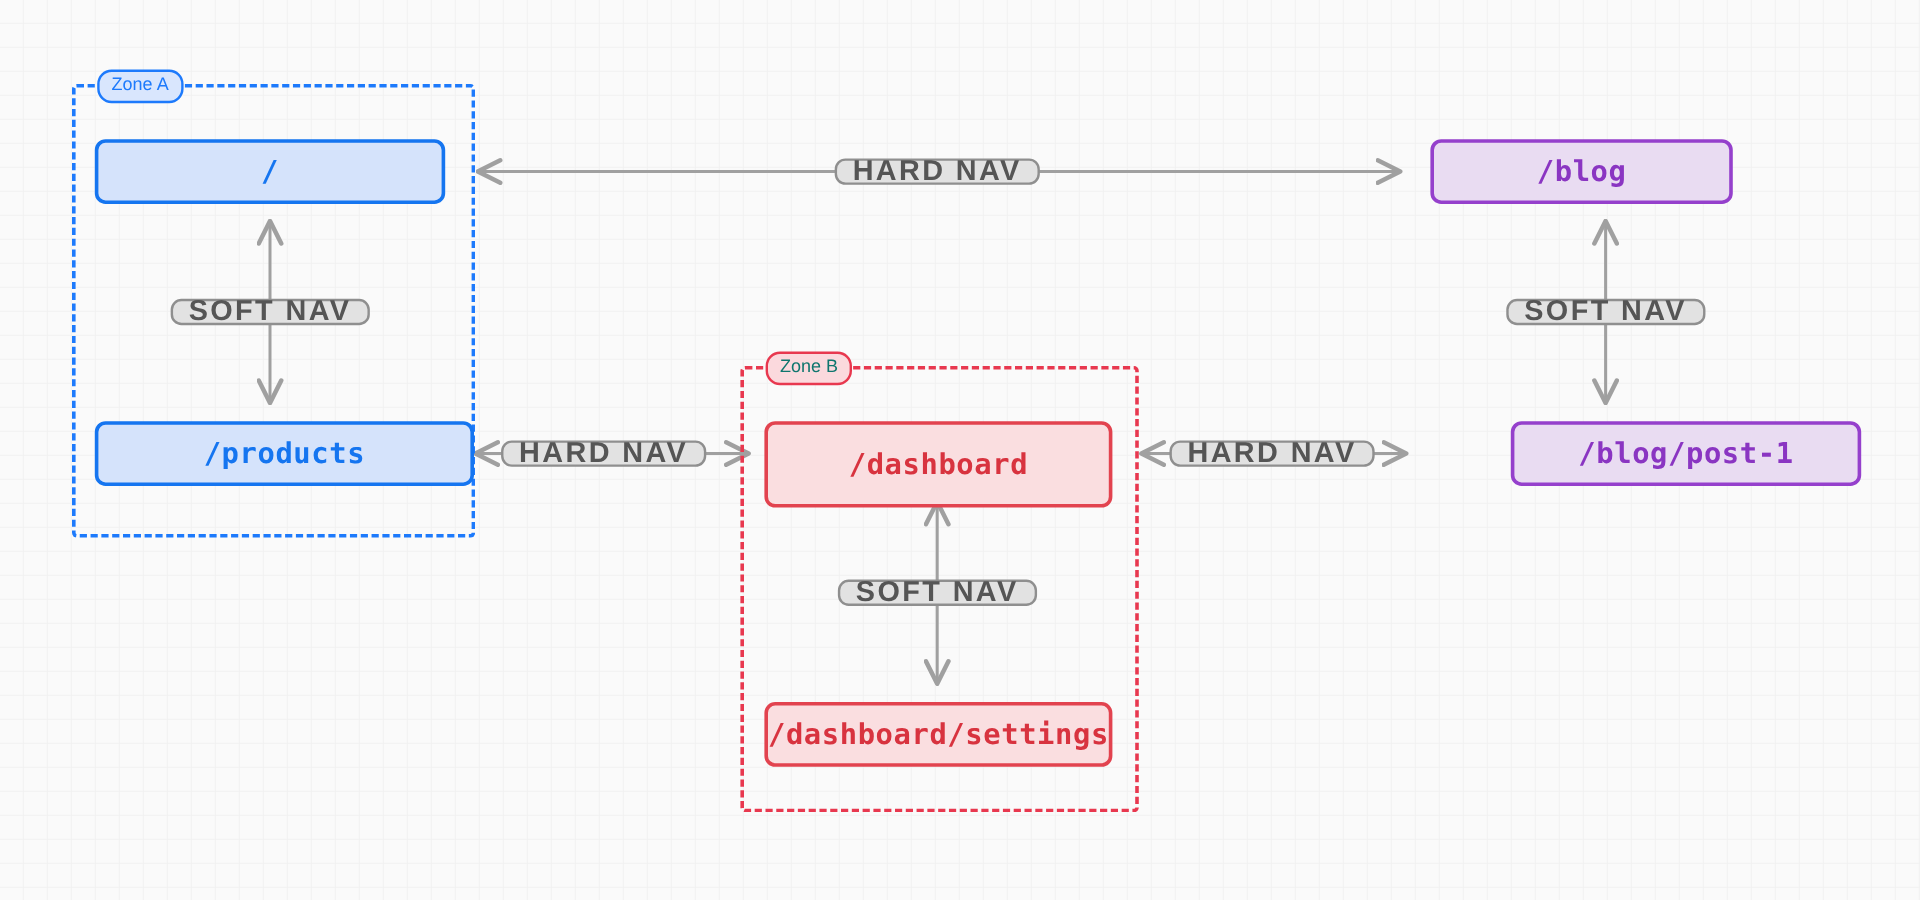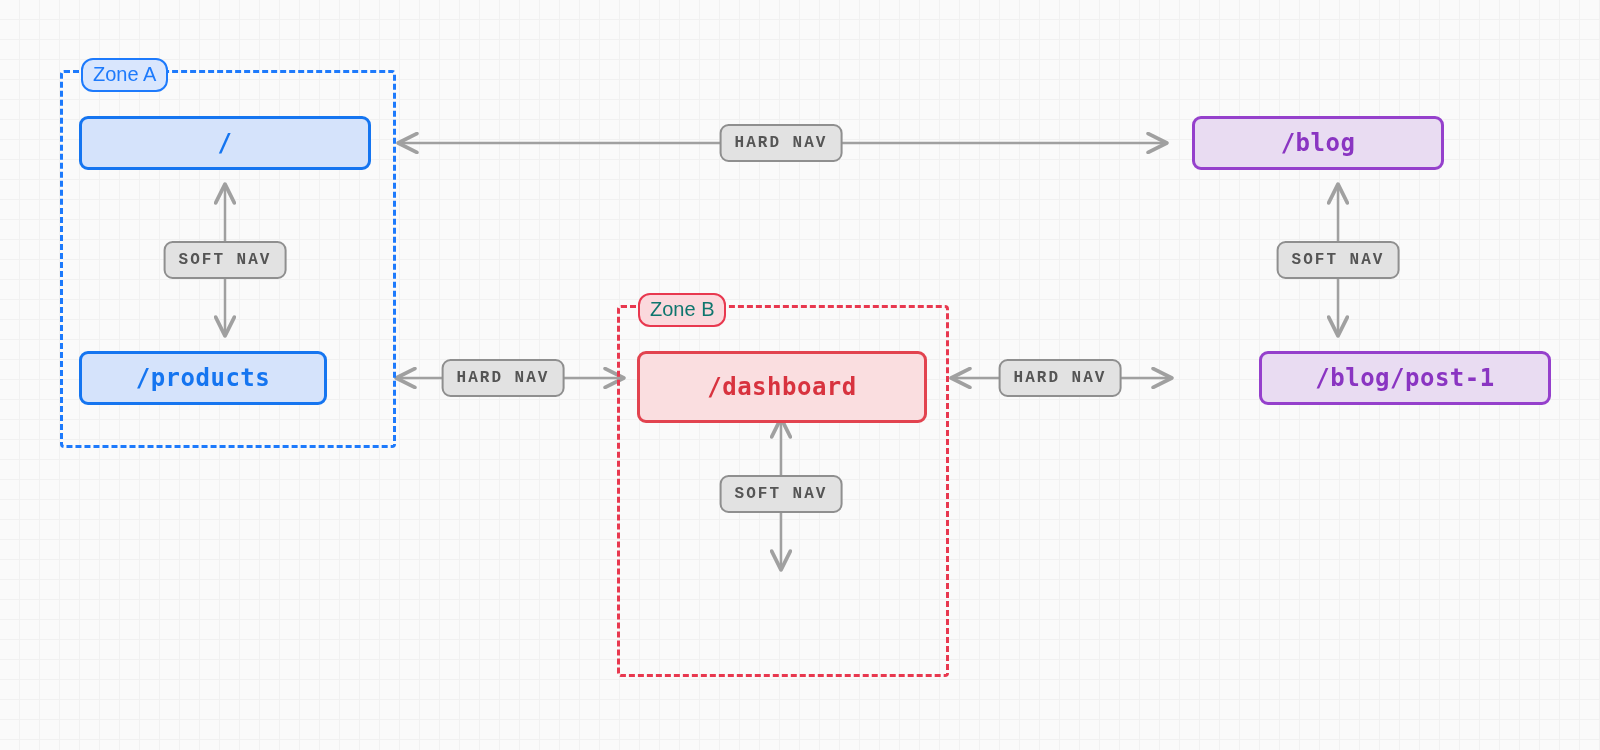--- a/index.html
+++ b/index.html
@@ -37,21 +37,21 @@
   .zone.blue   { border-color: #1d7afc; }
   .zone.red    { border-color: #e8384f; }
   .zone.purple { border-color: #9b3ed4; }
 
   .zone-label {
     position: absolute;
     top: -15px;
     left: 18px;
     padding: 2px 10px 3px 10px;
     border-radius: 12px;
-    font-size: 20px;
+    font-size: 15px;
     line-height: 1.25;
     font-family: "Liberation Sans", sans-serif;
     white-space: nowrap;
     text-align: center;
   }
   .zone-label.blue {
     border: 2px solid #1d7afc;
     background: #d9e6fd;
     color: #1d7afc;
   }
@@ -94,28 +94,28 @@
     border: 3px solid #9540cc;
     color: #8a35c2;
   }
 
   
   .edge-label {
     position: absolute;
     display: flex;
     align-items: center;
     justify-content: center;
-    height: 38px;
+    height: 22px;
     padding: 0 13px;
     border: 2px solid #8f8f8f;
     border-radius: 9px;
     background: #e2e2e2;
     color: #555555;
-    font-family: Liberation Mono, monospace;
-    font-size: 16px;
+    font-family: Liberation Sans, sans-serif;
+    font-size: 24px;
     font-weight: 700;
     letter-spacing: 2px;
     white-space: nowrap;
     transform: translate(-50%, -50%);
   }
 </style>
 </head>
 <body>
 
 <div id="canvas">
@@ -147,24 +147,25 @@
     <span class="zone-label blue">Zone A</span>
   </div>
 
   <div class="zone red" style="left:617px; top:305px; width:332px; height:372px;">
     <span class="zone-label red">Zone B</span>
   </div>
 
 
   <div class="node blue" style="left:79px; top:116px; width:292px; height:54px;">/</div>
 
-  <div class="node blue" style="left:79px; top:351px; width:248px; height:54px;">/products</div>
+  <div class="node blue" style="left:79px; top:351px; width:316px; height:54px;">/products</div>
 
   <div class="node red" style="left:637px; top:351px; width:290px; height:72px;">/dashboard</div>
 
+  <div class="node red" style="left:637px; top:585px; width:290px; height:54px;">/dashboard/settings</div>
 
   <div class="node purple" style="left:1192px; top:116px; width:252px; height:54px;">/blog</div>
 
   <div class="node purple" style="left:1259px; top:351px; width:292px; height:54px;">/blog/post-1</div>
 
   <div class="edge-label" style="left:781px; top:143px;">HARD NAV</div>
 
   <div class="edge-label" style="left:225px; top:260px;">SOFT NAV</div>
 
   <div class="edge-label" style="left:503px; top:378px;">HARD NAV</div>

